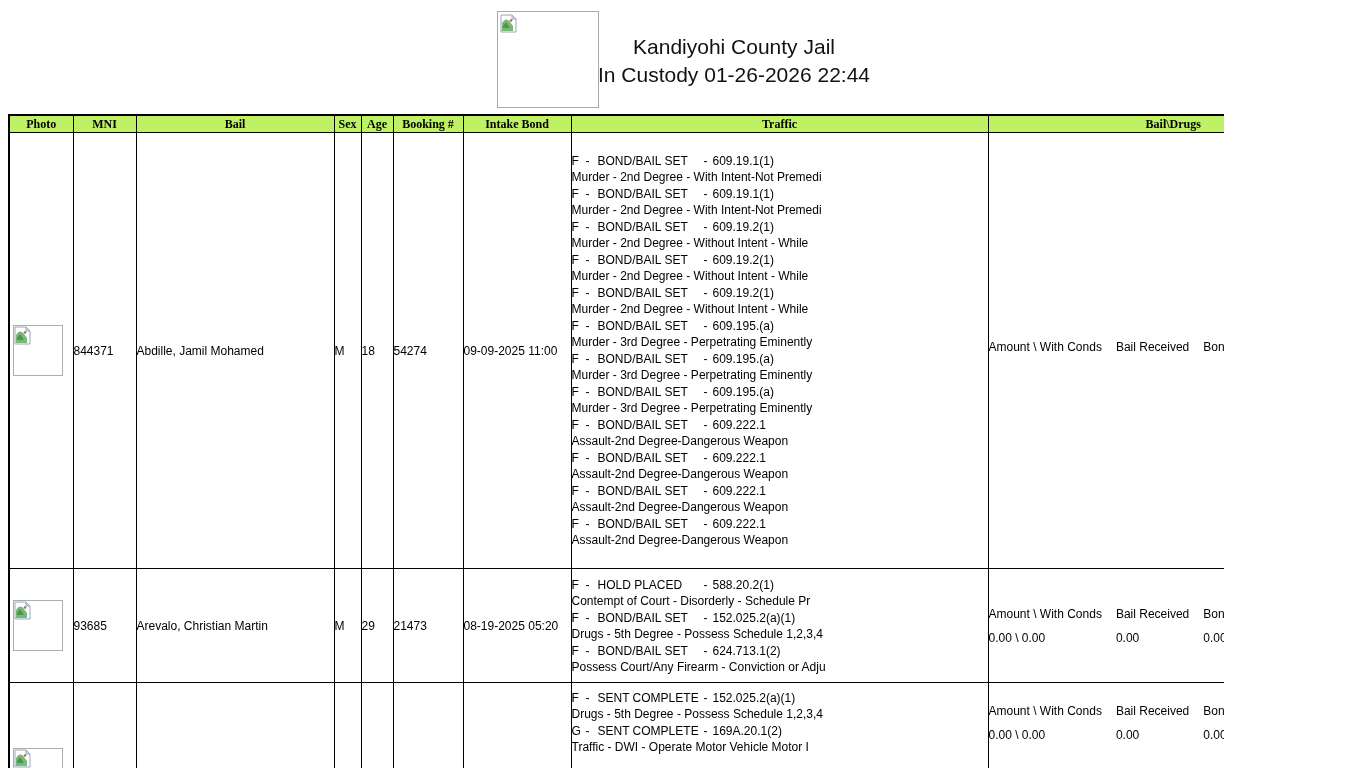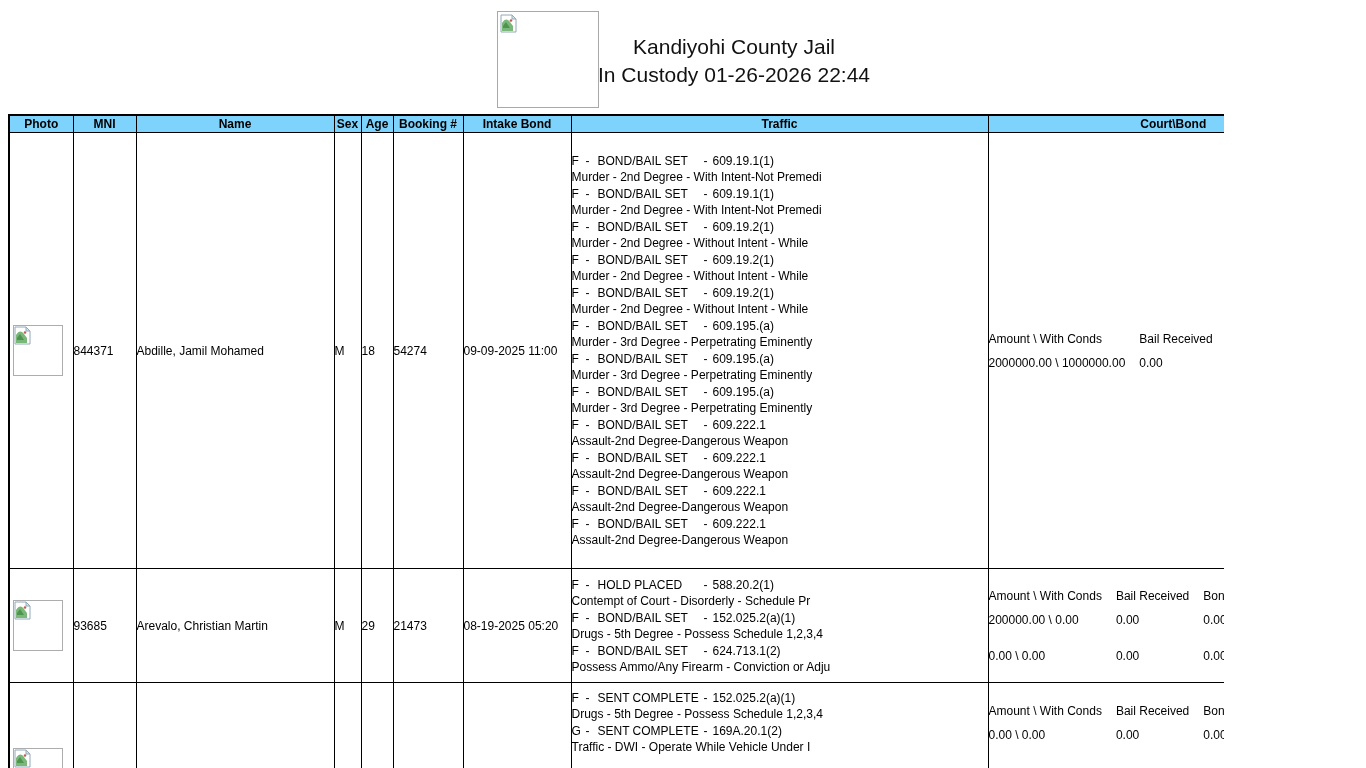--- a/index.html
+++ b/index.html
@@ -7,21 +7,21 @@
   .page{position:relative;width:1224px;height:768px;overflow:hidden;}
 
   
   .logo-box{position:absolute;left:497px;top:11px;width:100px;height:95px;border:1px solid #a9a9a9;background:#fff;}
   .logo-box svg{margin:2px;}
   .report-title{position:absolute;left:0;top:33px;width:1468px;text-align:center;font-size:21px;line-height:28px;color:#111;}
 
   
   table.roster{position:absolute;top:114px;left:8px;width:1350px;border-collapse:collapse;table-layout:fixed;border:2px solid #000;}
   table.roster th,table.roster td{border:1px solid #000;padding:0;vertical-align:middle;}
-  table.roster th{height:16px;background:#7dd3fc;font-size:12px;font-weight:bold;}
+  table.roster th{height:16px;background:#bef264;font-size:12px;font-weight:bold;font-family:Liberation Serif, serif;}
   tr.r0{height:436px;}
   tr.r1{height:114px;}
   tr.r2{height:180px;}
   td.plain{font-size:12px;padding-left:4px;text-align:left;}
   td.photo{text-align:left;}
 
   .photo-box{margin-left:3px;width:48px;height:49px;border:1px solid #adadad;background:#fff;}
 
   
   td.charges{padding-left:8px;}
@@ -73,27 +73,27 @@
         <col style="width: 32px;">
         <col style="width: 70px;">
         <col style="width: 108px;">
         <col style="width: 417px;">
         <col style="width: 371px;">
       </colgroup>
       <thead>
         <tr>
           <th>Photo</th>
           <th>MNI</th>
-          <th>Name</th>
+          <th>Bail</th>
           <th>Sex</th>
           <th>Age</th>
           <th>Booking #</th>
           <th>Intake Bond</th>
           <th>Traffic</th>
-          <th>Court\Bond</th>
+          <th>Bail\Drugs</th>
         </tr>
       </thead>
       <tbody>
         <tr class="r0">
           <td class="photo">
             <div class="photo-box"><svg width="18" height="19" viewBox="0 0 18 19">
                 <path d="M1 1 h11 l4 4 v13 h-15 z" fill="#ffffff" stroke="#92a8b8"></path>
                 <path d="M12 1 l4 4 h-4 z" fill="#d8e4ee" stroke="#92a8b8"></path>
                 <path d="M2 9 c3 -5 6 -4 8 -1 l3 4 v5 h-11 z" fill="#7ab87a"></path>
                 <path d="M3 12 l3 -4 4 6 h-7 z" fill="#4e944e"></path>
@@ -156,25 +156,20 @@
               <div class="line2">Assault-2nd Degree-Dangerous Weapon</div>
             </div>
           </td>
           <td class="bail">
             <div class="bail-block">
               <div class="brow bh">
                 <span class="bcell">Amount \ With Conds</span>
                 <span class="bcell">Bail Received</span>
                 <span class="bcell">Bond Received</span>
               </div>
-              <div class="brow bv">
-                <span class="bcell">2000000.00 \ 1000000.00</span>
-                <span class="bcell">0.00</span>
-                <span class="bcell">0.00</span>
-              </div>
             </div>
           </td>
         </tr>
         <tr class="r1">
           <td class="photo">
             <div class="photo-box"><svg width="18" height="19" viewBox="0 0 18 19">
                 <path d="M1 1 h11 l4 4 v13 h-15 z" fill="#ffffff" stroke="#92a8b8"></path>
                 <path d="M12 1 l4 4 h-4 z" fill="#d8e4ee" stroke="#92a8b8"></path>
                 <path d="M2 9 c3 -5 6 -4 8 -1 l3 4 v5 h-11 z" fill="#7ab87a"></path>
                 <path d="M3 12 l3 -4 4 6 h-7 z" fill="#4e944e"></path>
@@ -191,34 +186,29 @@
             <div class="charge">
               <div class="line1"><span class="lvl">F</span><span class="dsh1">-</span><span class="stat">HOLD PLACED</span><span class="dsh2">-</span><span class="code">588.20.2(1)</span></div>
               <div class="line2">Contempt of Court - Disorderly - Schedule Pr</div>
             </div>
             <div class="charge">
               <div class="line1"><span class="lvl">F</span><span class="dsh1">-</span><span class="stat">BOND/BAIL SET</span><span class="dsh2">-</span><span class="code">152.025.2(a)(1)</span></div>
               <div class="line2">Drugs - 5th Degree - Possess Schedule 1,2,3,4</div>
             </div>
             <div class="charge">
               <div class="line1"><span class="lvl">F</span><span class="dsh1">-</span><span class="stat">BOND/BAIL SET</span><span class="dsh2">-</span><span class="code">624.713.1(2)</span></div>
-              <div class="line2">Possess Ammo/Any Firearm - Conviction or Adju</div>
+              <div class="line2">Possess Court/Any Firearm - Conviction or Adju</div>
             </div>
           </td>
           <td class="bail">
             <div class="bail-block">
               <div class="brow bh">
                 <span class="bcell">Amount \ With Conds</span>
                 <span class="bcell">Bail Received</span>
                 <span class="bcell">Bond Received</span>
-              </div>
-              <div class="brow bv">
-                <span class="bcell">200000.00 \ 0.00</span>
-                <span class="bcell">0.00</span>
-                <span class="bcell">0.00</span>
               </div>
               <div class="brow bv">
                 <span class="bcell">0.00 \ 0.00</span>
                 <span class="bcell">0.00</span>
                 <span class="bcell">0.00</span>
               </div>
             </div>
           </td>
         </tr>
         <tr class="r2">
@@ -237,21 +227,21 @@
           <td class="plain"></td>
           <td class="plain"></td>
           <td class="plain"></td>
           <td class="charges">
             <div class="charge">
               <div class="line1"><span class="lvl">F</span><span class="dsh1">-</span><span class="stat">SENT COMPLETE</span><span class="dsh2">-</span><span class="code">152.025.2(a)(1)</span></div>
               <div class="line2">Drugs - 5th Degree - Possess Schedule 1,2,3,4</div>
             </div>
             <div class="charge">
               <div class="line1"><span class="lvl">G</span><span class="dsh1">-</span><span class="stat">SENT COMPLETE</span><span class="dsh2">-</span><span class="code">169A.20.1(2)</span></div>
-              <div class="line2">Traffic - DWI - Operate While Vehicle Under I</div>
+              <div class="line2">Traffic - DWI - Operate Motor Vehicle Motor I</div>
             </div>
           </td>
           <td class="bail">
             <div class="bail-block">
               <div class="brow bh">
                 <span class="bcell">Amount \ With Conds</span>
                 <span class="bcell">Bail Received</span>
                 <span class="bcell">Bond Received</span>
               </div>
               <div class="brow bv">

